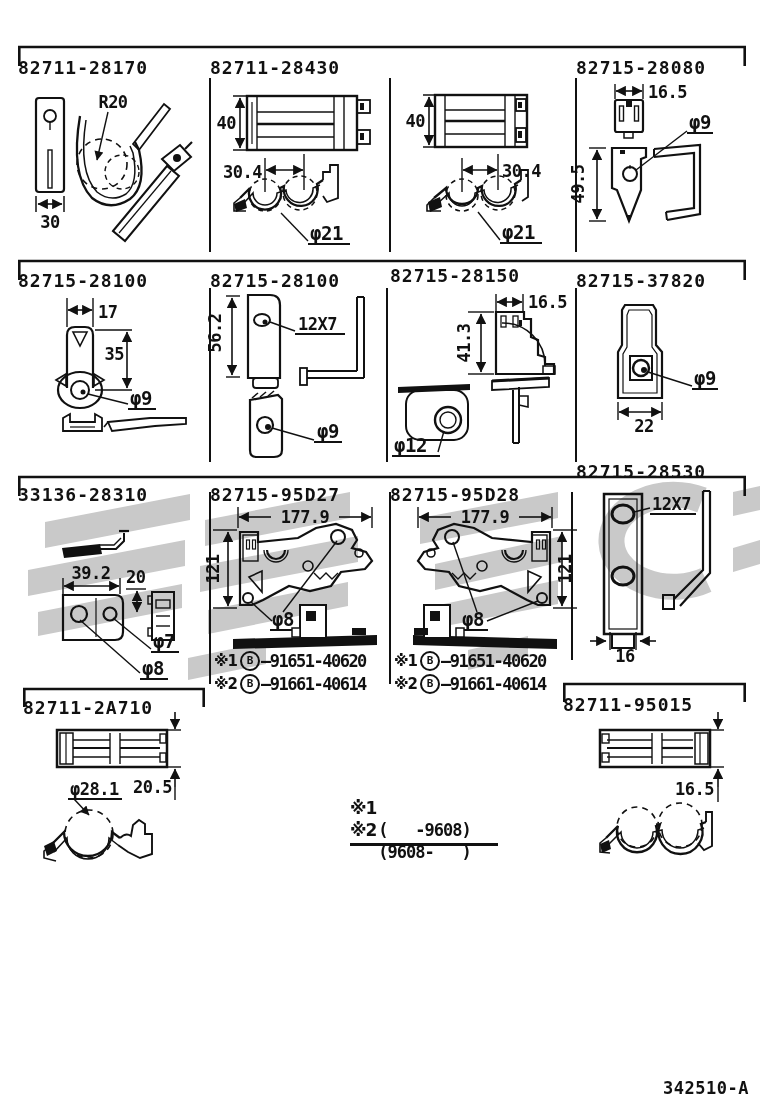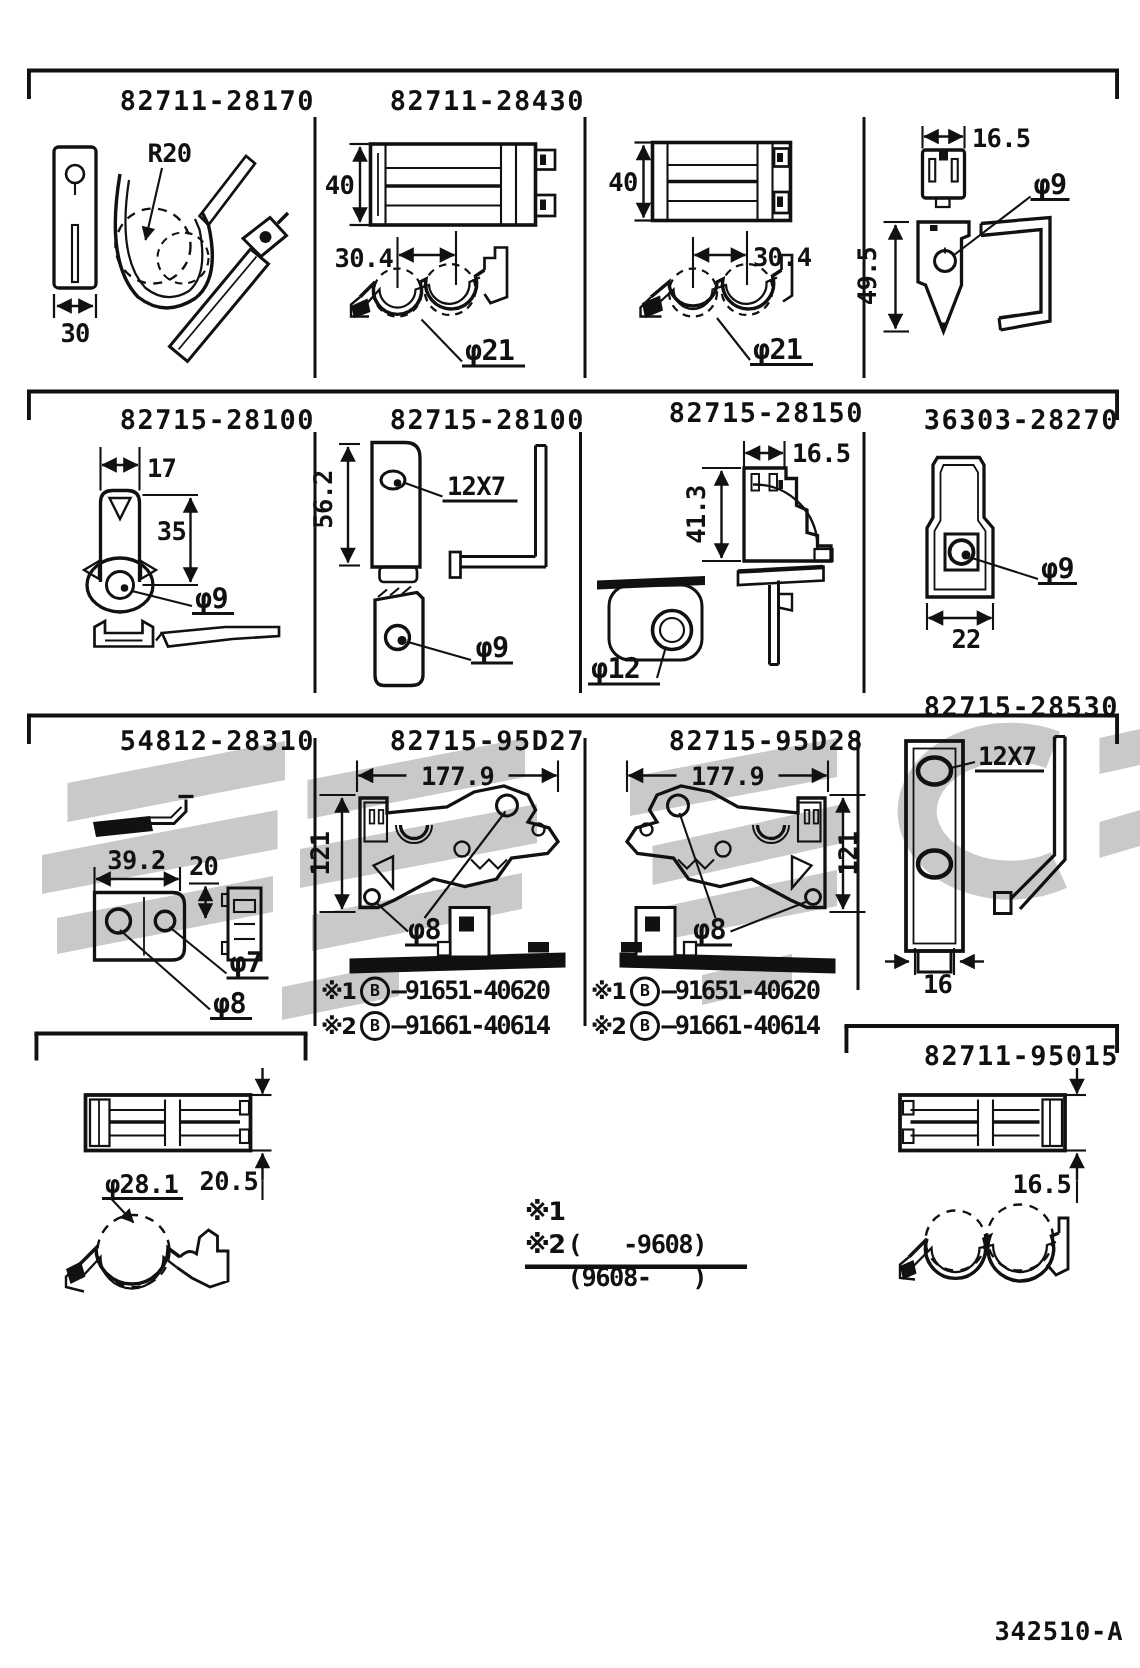--- a/index.html
+++ b/index.html
@@ -3,21 +3,21 @@
 <meta charset="utf-8">
 <style>
   html,body { margin:0; padding:0; background:#ffffff; }
   .page {
     position:relative; width:760px; height:1112px; background:#ffffff;
     font-family:"DejaVu Sans Mono", "DejaVu Sans", monospace; color:#111;
     overflow:hidden;
   }
   svg.canvas { position:absolute; left:0; top:0; }
   .hdr {
-    position:absolute; text-align:right; white-space:nowrap;
+    position:absolute; text-align:left; white-space:nowrap;
     font:bold 18px "DejaVu Sans Mono", monospace; letter-spacing:1px; color:#111;
   }
   .d  { fill:#111; stroke:none; font:bold 17px "DejaVu Sans Mono", monospace; letter-spacing:-0.5px; }
   .d2 { fill:#111; stroke:none; font:bold 19px "DejaVu Sans Mono", monospace; letter-spacing:-0.5px; }
   .wm { fill:#c9c9c9; stroke:none; }
   .notes { position:absolute; width:176px; }
   .note-line { height:23px; white-space:nowrap; display:flex; align-items:center; }
   .ref { font:bold 15px "DejaVu Sans", sans-serif; letter-spacing:-1px; }
   .cb  {
     display:inline-block; width:16px; height:16px; border:2px solid #111; border-radius:50%;
@@ -482,28 +482,30 @@
     <path d="M 706,822 L 706,812 L 712,812 L 712,846 L 704,850 L 698,843" stroke-width="1.9"></path>
     <polygon points="600,844 609,840 611,849 602,853" fill="#111" stroke="none"></polygon>
     <path d="M 606,838 L 600,843 L 600,852 L 610,853" stroke-width="1.6"></path>
   </g>
 
   </g>
 </svg>
 
 <span class="hdr" style="left:18px;top:57px;width:192px">82711-28170</span>
 <span class="hdr" style="left:210px;top:57px;width:180px">82711-28430</span>
+<span class="hdr" style="left:576px;top:57px;width:170px">82715-28080</span>
 <span class="hdr" style="left:18px;top:270px;width:192px">82715-28100</span>
 <span class="hdr" style="left:210px;top:270px;width:180px">82715-28100</span>
 <span class="hdr" style="left:390px;top:265px;width:186px">82715-28150</span>
-<span class="hdr" style="left:576px;top:270px;width:170px">36303-28270</span>
-<span class="hdr" style="left:18px;top:484px;width:192px">54812-28310</span>
+<span class="hdr" style="left:576px;top:270px;width:170px">82715-37820</span>
+<span class="hdr" style="left:18px;top:484px;width:192px">33136-28310</span>
 <span class="hdr" style="left:210px;top:484px;width:180px">82715-95D27</span>
 <span class="hdr" style="left:390px;top:484px;width:186px">82715-95D28</span>
 <span class="hdr" style="left:576px;top:461px;width:170px">82715-28530</span>
+<span class="hdr" style="left:23px;top:697px;width:182px">82711-2A710</span>
 <span class="hdr" style="left:563px;top:694px;width:183px">82711-95015</span>
 
 <div class="notes" style="left:214px;top:649px">
   <div class="note-line">
     <span class="ref">※1</span>
         <span class="cb">B</span>
         <span class="num">—91651-40620</span>
   </div>
   <div class="note-line">
     <span class="ref">※2</span>

